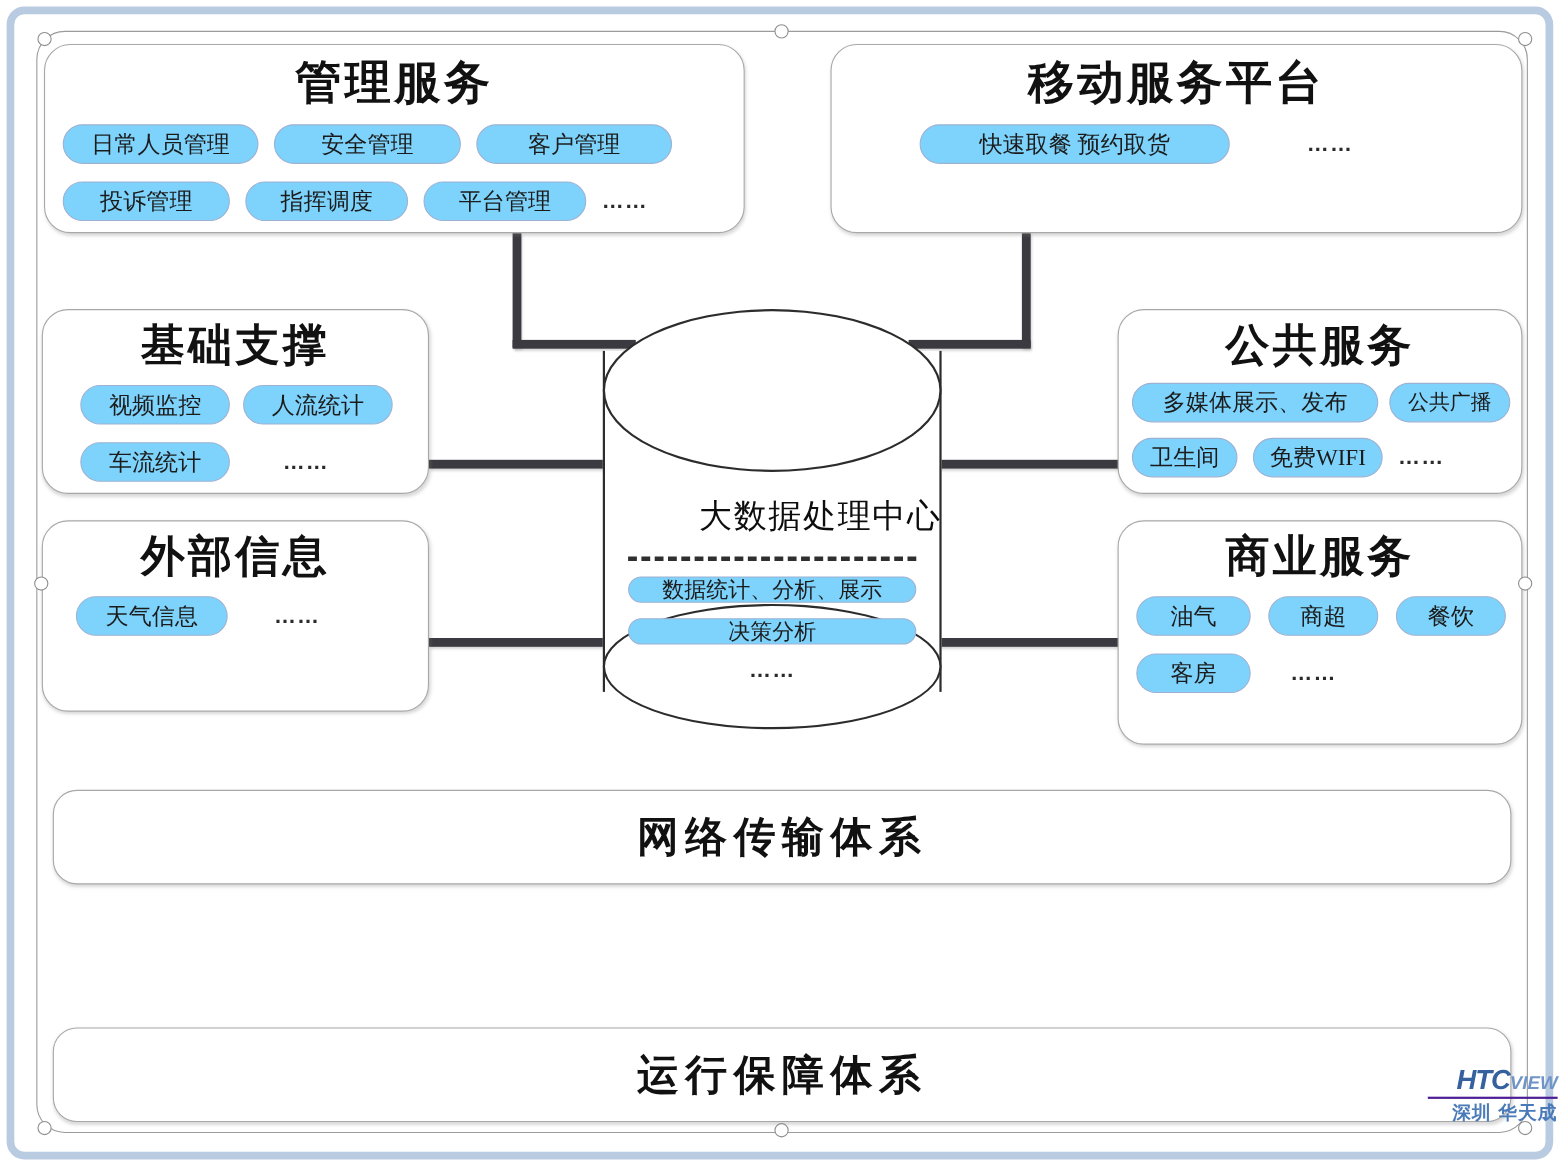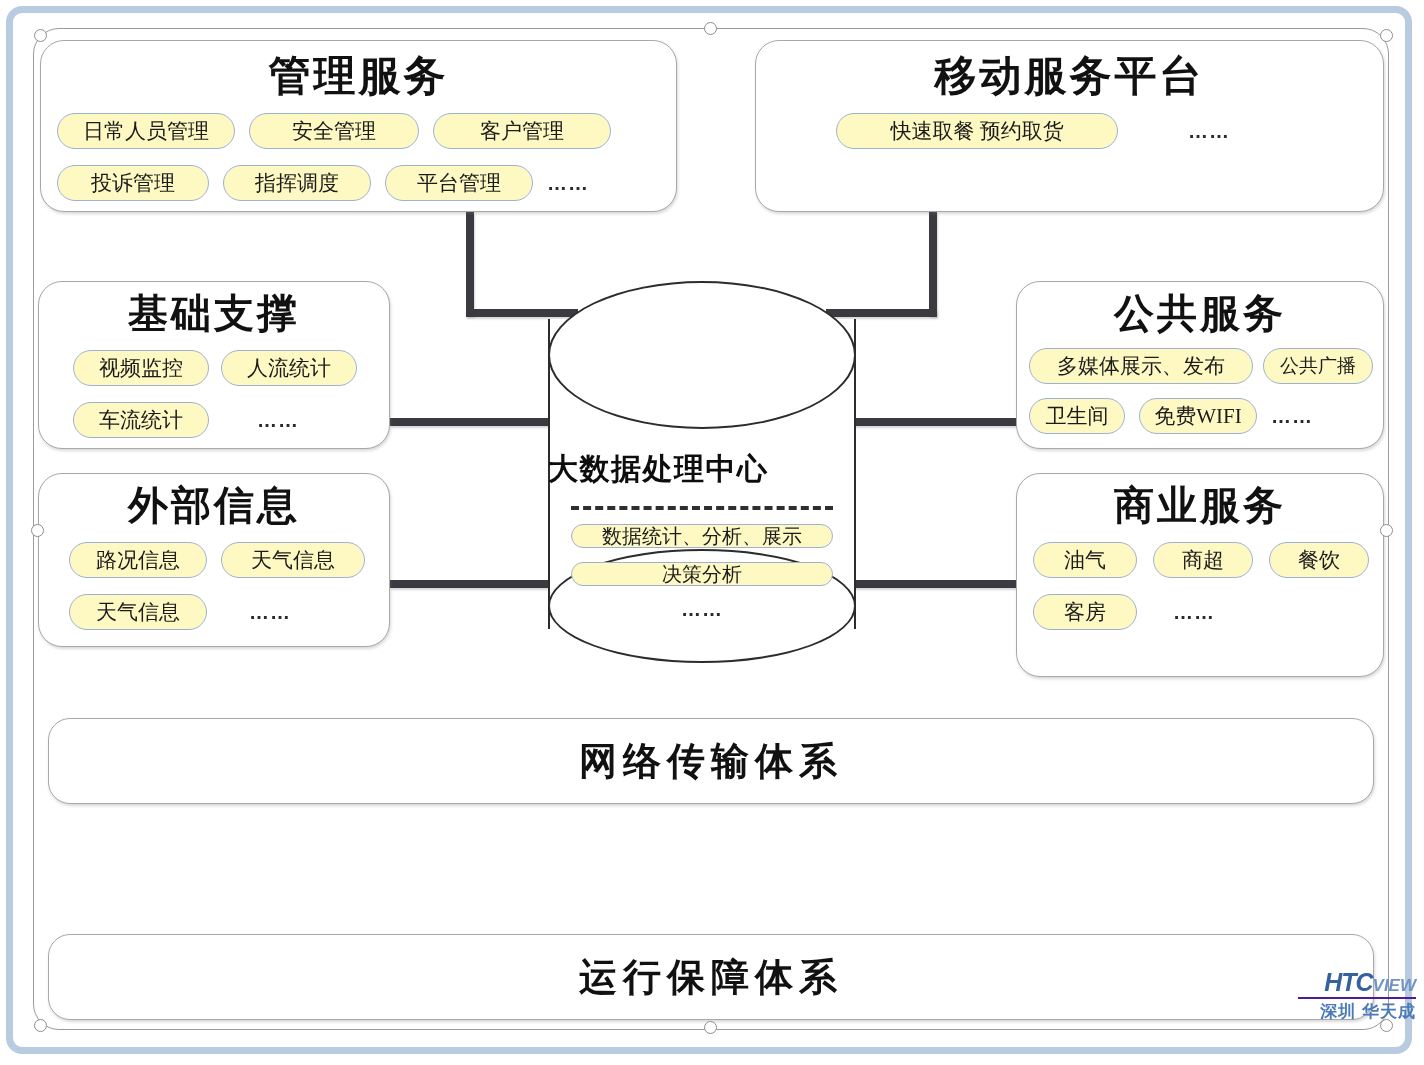--- a/index.html
+++ b/index.html
@@ -33,21 +33,21 @@
     z-index:6;
   }
   .card-title{
     text-align:center;font-weight:700;color:#111111;
     font-family:"Liberation Serif","DejaVu Serif",serif;
     letter-spacing:3px;line-height:1;
   }
   .pill-row{display:flex;align-items:center;gap:14px;}
   .pill{
     box-sizing:border-box;border:1.6px solid #9db2d3;border-radius:999px;
-    background:#fef9c3;color:#1b1b1b;text-align:center;white-space:nowrap;
+    background:#7dd3fc;color:#1b1b1b;text-align:center;white-space:nowrap;
     font-family:"Liberation Serif","DejaVu Serif",serif;
     display:flex;align-items:center;justify-content:center;
   }
   .dots{
     color:#2a2a2a;letter-spacing:1px;white-space:nowrap;font-weight:700;
     font-family:"Liberation Sans","DejaVu Sans",sans-serif;
   }
   
   .conn{position:absolute;background:#3a3a40;z-index:3;
         box-shadow:1px 2px 2px rgba(120,120,120,.30);}
@@ -68,21 +68,21 @@
     border:2.2px solid #2c2c2c;border-radius:50%;background:#ffffff;
     box-sizing:border-box;z-index:4;
   }
   .cyl-top-text{
     position:absolute;left:0;top:28px;width:308px;text-align:center;
     font-family:"Liberation Sans","DejaVu Sans",sans-serif;
     font-weight:700;font-size:29px;line-height:1.24;color:#000;letter-spacing:1px;
   }
   .cyl-inner{position:absolute;left:0;top:148px;width:308px;z-index:5;}
   .cyl-h2{
-    text-align:left;font-weight:700;font-size:30px;color:#0d0d0d;
+    text-align:right;font-weight:400;font-size:30px;color:#0d0d0d;
     font-family:"Liberation Sans","DejaVu Sans",sans-serif;letter-spacing:1.5px;
     margin-top:20px;
   }
   .dashline{
     width:262px;height:0;margin:16px auto 0 auto;
     border-top:4px dashed #2f2f2f;
   }
   .cyl-pill{
     width:262px;height:24px;margin:14px auto 0 auto;font-size:20px;
   }
@@ -172,24 +172,20 @@
       <div class="pill" style="width:136px;height:36px;font-size:21px;">人流统计</div>
     </div>
     <div class="pill-row" style="margin:16px 0 0 34px;gap:48px;">
       <div class="pill" style="width:136px;height:36px;font-size:21px;">车流统计</div>
       <div class="dots" style="font-size:20px;">……</div>
     </div>
   </div>
 
   <div class="card" style="left:38px;top:473px;width:352px;height:174px;">
     <div class="card-title" style="font-size:40px;margin-top:12px;">外部信息</div>
-    <div class="pill-row" style="margin:16px 0 0 30px;gap:14px;">
-      <div class="pill" style="width:138px;height:36px;font-size:21px;">路况信息</div>
-      <div class="pill" style="width:144px;height:36px;font-size:21px;">天气信息</div>
-    </div>
     <div class="pill-row" style="margin:16px 0 0 30px;gap:42px;">
       <div class="pill" style="width:138px;height:36px;font-size:21px;">天气信息</div>
       <div class="dots" style="font-size:20px;">……</div>
     </div>
   </div>
 
   <div class="card" style="left:1016px;top:281px;width:368px;height:168px;">
     <div class="card-title" style="font-size:40px;margin-top:12px;">公共服务</div>
     <div class="pill-row" style="margin:14px 0 0 12px;gap:10px;">
       <div class="pill" style="width:224px;height:36px;font-size:21px;">多媒体展示、发布</div>

